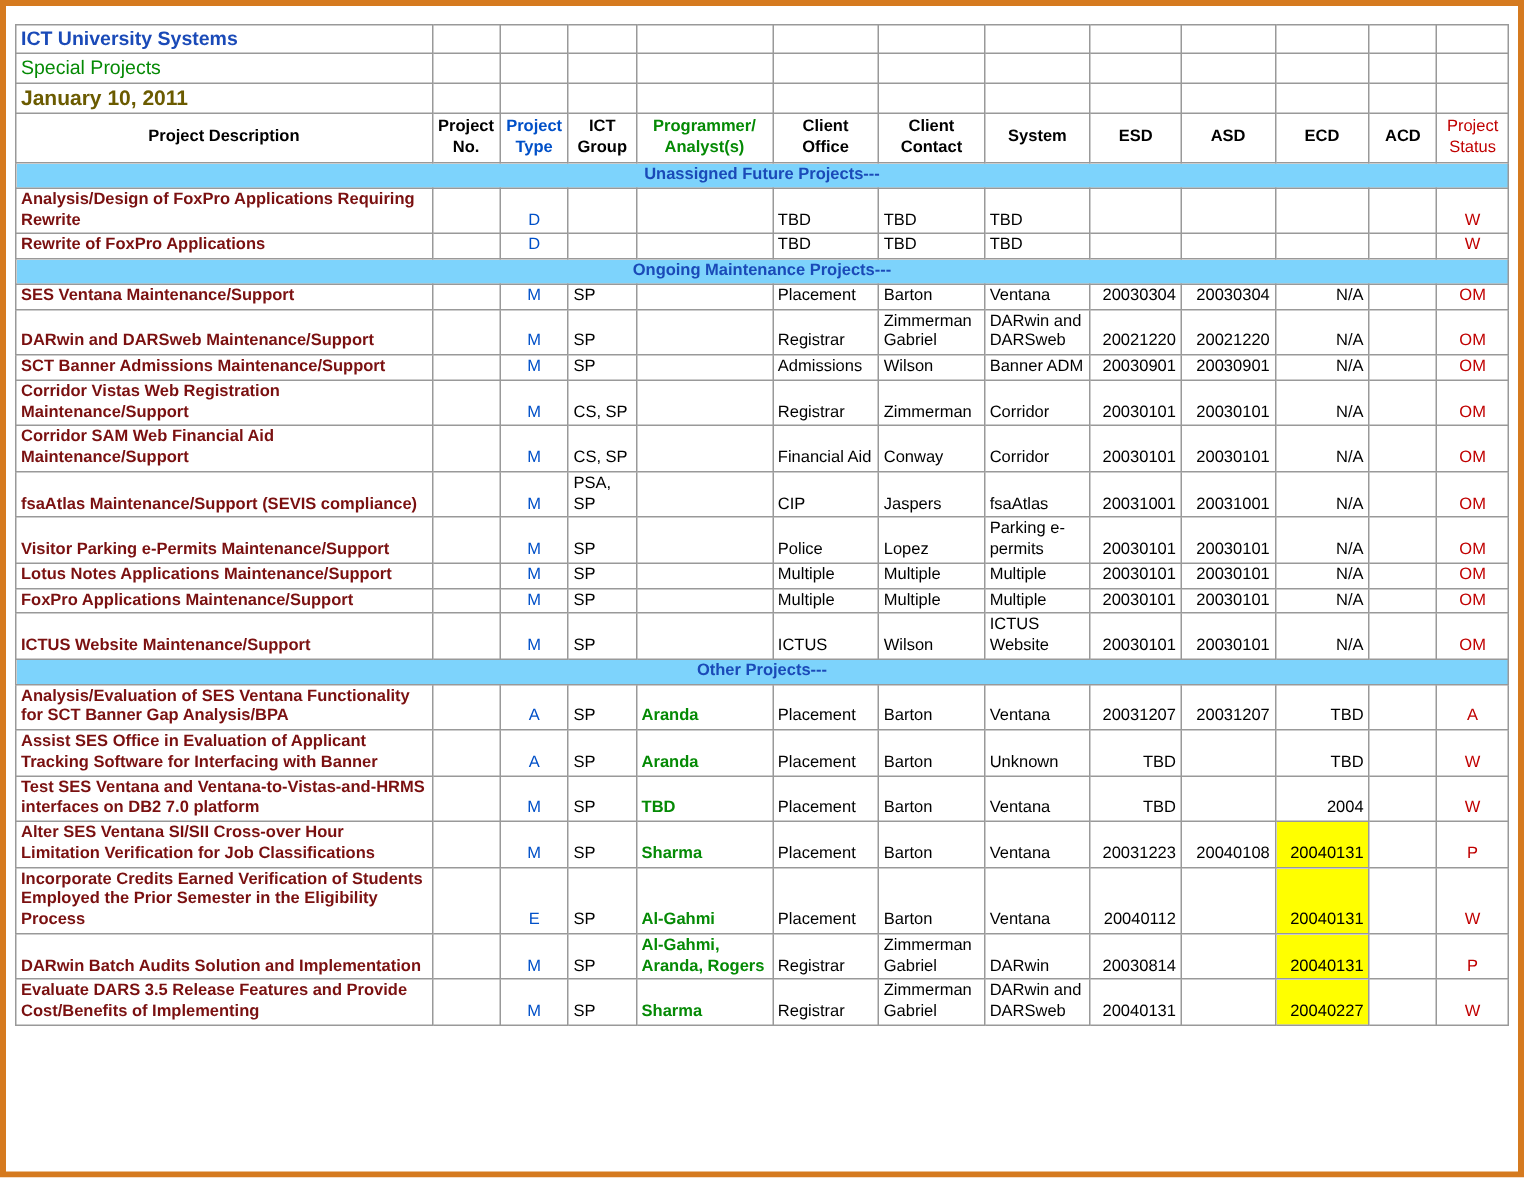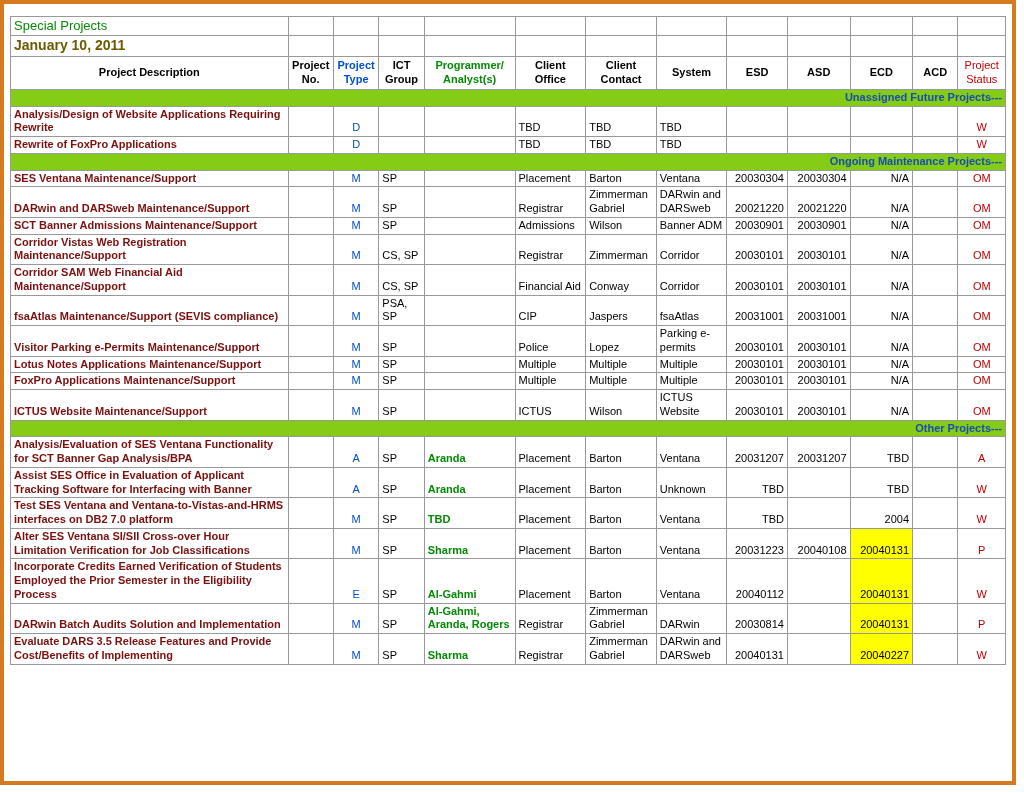--- a/index.html
+++ b/index.html
@@ -33,21 +33,21 @@
   }
   th {
     font-weight: bold;
     text-align: center;
     vertical-align: middle;
     height: 30px;
   }
   .title-org { color: #1a4ab8; font-weight: bold; font-size: 13px; text-align:left; }
   .title-sp { color: #058a05; font-weight: normal; font-size: 13px; text-align:left;}
   .title-date { color: #6b5b00; font-weight: bold; font-size: 14px; text-align:left;}
-  .section { background: #84cc16; color: #1a4ab8; font-weight: bold; text-align:right; }
+  .section { background: #7dd3fc; color: #1a4ab8; font-weight: bold; text-align:center; }
   .desc { color: #7a1010; font-weight: bold; text-align:left; }
   .blue { color: #0050c8; }
   .red { color: #c00000; font-weight: normal; }
   .green { color: #058a05; font-weight: bold; }
   .center { text-align: center; }
   .right { text-align: right; }
   .hl { background: #ffff00; }
   col.c-desc { width: 275px; }
   col.c-pno  { width: 45px; }
   col.c-ptype{ width: 45px; }
@@ -77,20 +77,35 @@
         <col class="c-ccon">
         <col class="c-sys">
     <col class="c-esd">
         <col class="c-asd">
         <col class="c-ecd">
         <col class="c-acd">
         <col class="c-stat">
   </colgroup>
   <tbody id="tbody">
         <tr>
+          <td class="title-org">ICT University Systems</td>
+          <td></td>
+          <td></td>
+          <td></td>
+          <td></td>
+          <td></td>
+          <td></td>
+          <td></td>
+          <td></td>
+          <td></td>
+          <td></td>
+          <td></td>
+          <td></td>
+        </tr>
+        <tr>
           <td class="title-sp">Special Projects</td>
           <td></td>
           <td></td>
           <td></td>
           <td></td>
           <td></td>
           <td></td>
           <td></td>
           <td></td>
           <td></td>
@@ -125,21 +140,21 @@
           <th>ESD</th>
           <th>ASD</th>
           <th>ECD</th>
           <th>ACD</th>
           <th class="red">Project Status</th>
         </tr>
         <tr>
           <td class="section" colspan="13">Unassigned Future Projects---</td>
         </tr>
         <tr>
-          <td class="desc">Analysis/Design of Website Applications Requiring Rewrite</td>
+          <td class="desc">Analysis/Design of FoxPro Applications Requiring Rewrite</td>
           <td></td>
           <td class="blue center">D</td>
           <td></td>
           <td class="green"></td>
           <td>TBD</td>
           <td>TBD</td>
           <td>TBD</td>
           <td class="right"></td>
           <td class="right"></td>
           <td class="right"></td>

